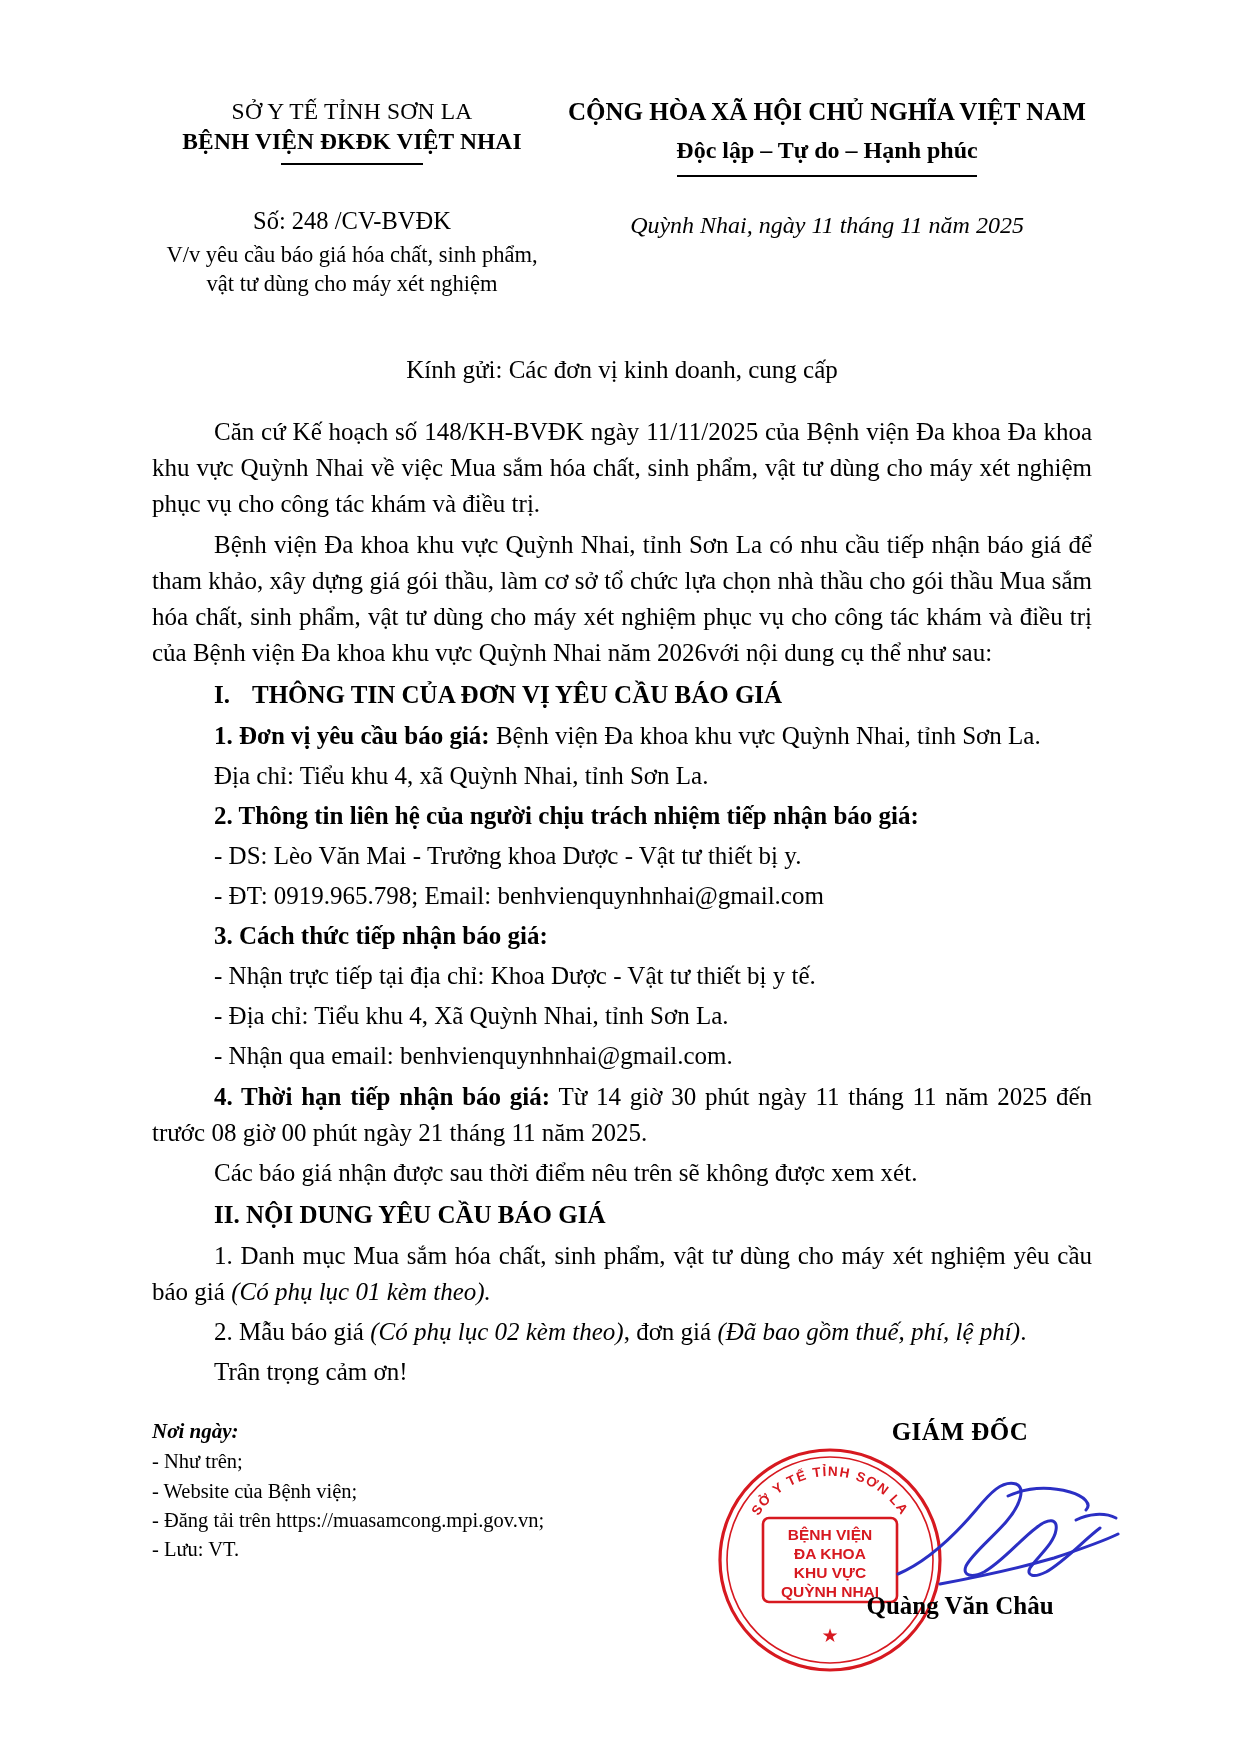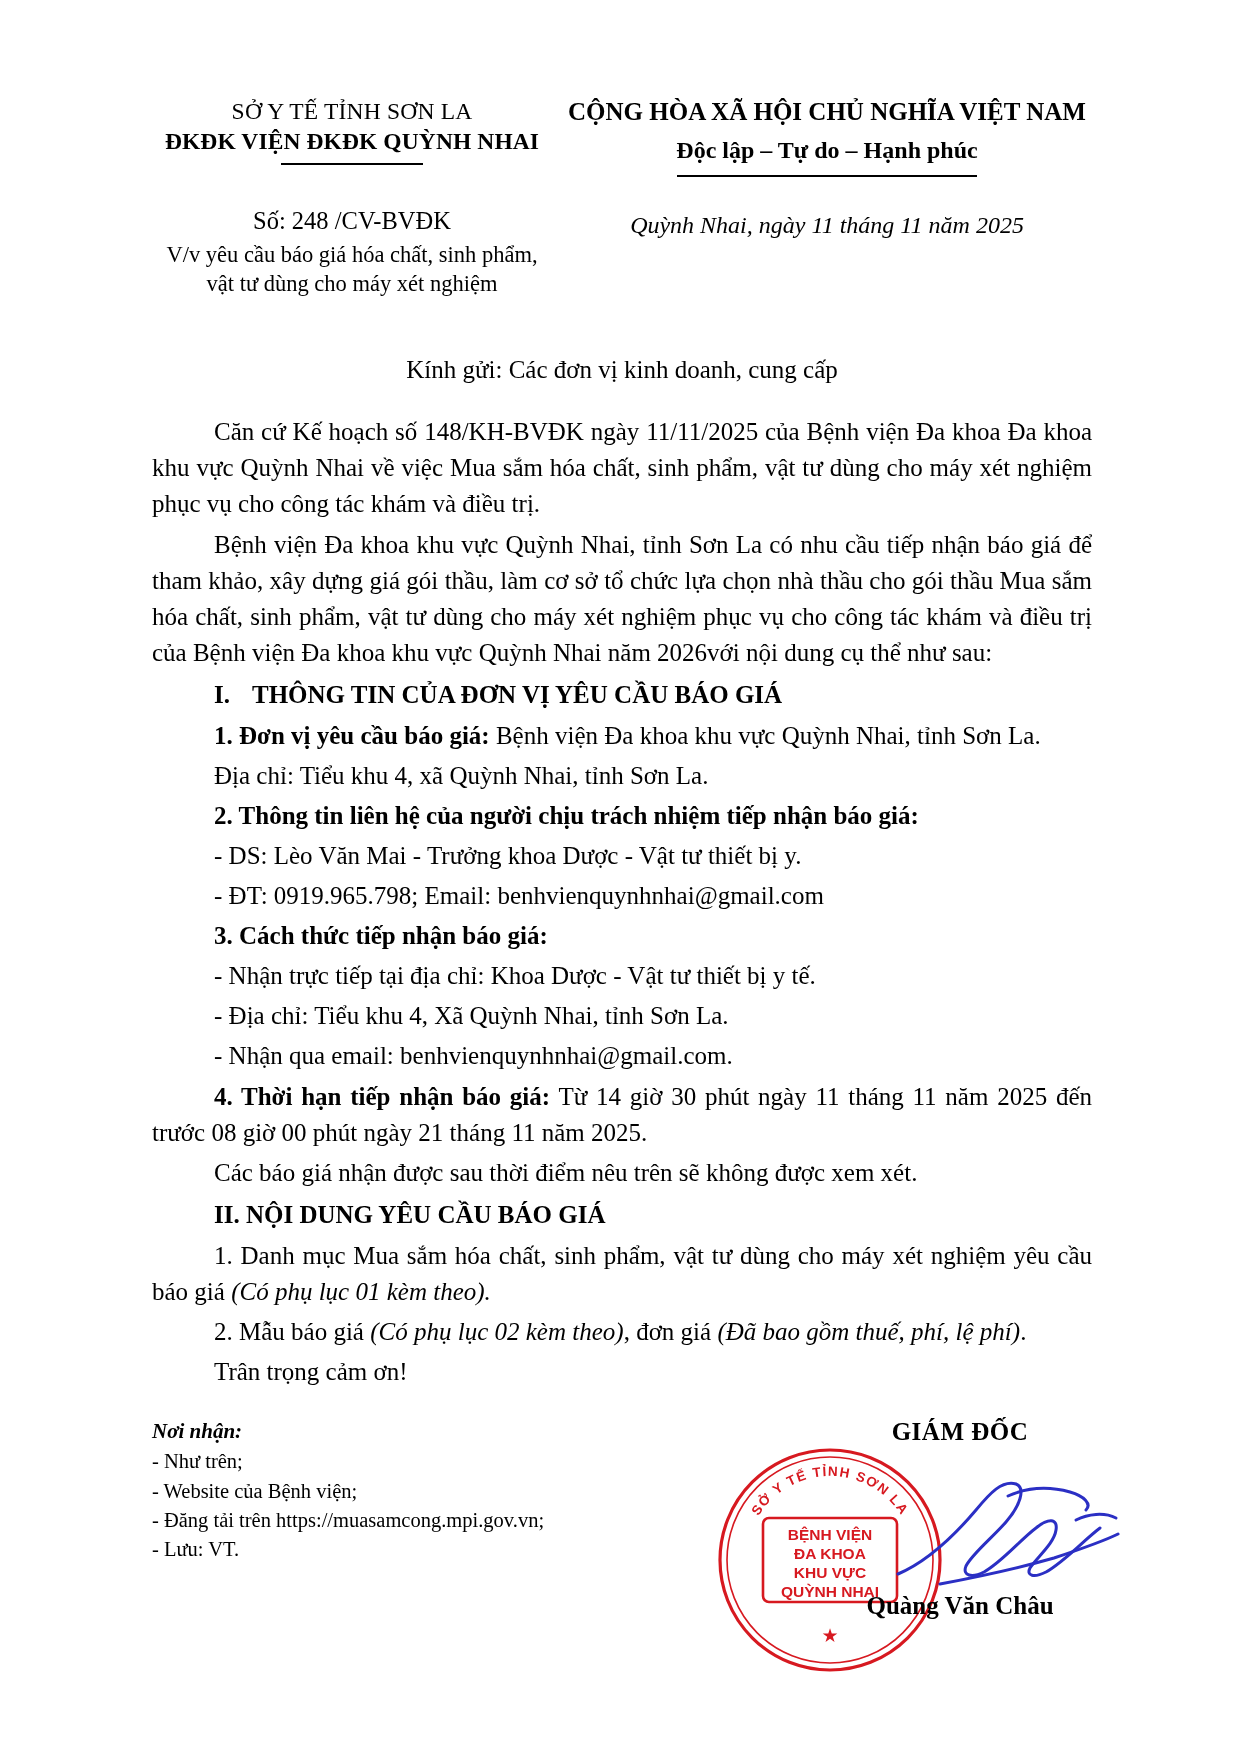--- a/index.html
+++ b/index.html
@@ -227,21 +227,21 @@
 </head>
 <body>
 
 <div class="page">
 
   <div class="content">
 
     <div class="header">
       <div class="hdr-left">
         <div class="org-sup">SỞ Y TẾ TỈNH SƠN LA</div>
-        <div class="org-main">ĐKĐK VIỆN ĐKĐK QUỲNH NHAI</div>
+        <div class="org-main">BỆNH VIỆN ĐKĐK VIỆT NHAI</div>
         <hr class="rule rule-left">
       </div>
       <div class="hdr-right">
         <div class="nation-line1">CỘNG HÒA XÃ HỘI CHỦ NGHĨA VIỆT NAM</div>
         <div class="nation-line2">Độc lập – Tự do – Hạnh phúc</div>
         <hr class="rule rule-right">
       </div>
     </div>
 
     <div class="row2">
@@ -294,21 +294,21 @@
 
       <p class="plain-line"><span>2. Mẫu báo giá </span><em class="it">(Có phụ lục 02 kèm theo)</em><span>, đơn giá </span><em class="it">(Đã bao gồm thuế, phí, lệ phí)</em><span>.</span></p>
 
       <p class="plain-line">Trân trọng cảm ơn!</p>
 
     </div>
   </div>
 
   <div class="footer">
 
-    <div class="noinhan-title">Nơi nhận:</div>
+    <div class="noinhan-title">Nơi ngày:</div>
     <div class="noinhan-list">
       <div class="noinhan-item">- Như trên;</div>
       <div class="noinhan-item">- Website của Bệnh viện;</div>
       <div class="noinhan-item">- Đăng tải trên https://muasamcong.mpi.gov.vn;</div>
       <div class="noinhan-item">- Lưu: VT.</div>
     </div>
 
     <div class="sign-block">
       <div class="sign-title">GIÁM ĐỐC</div>
 

